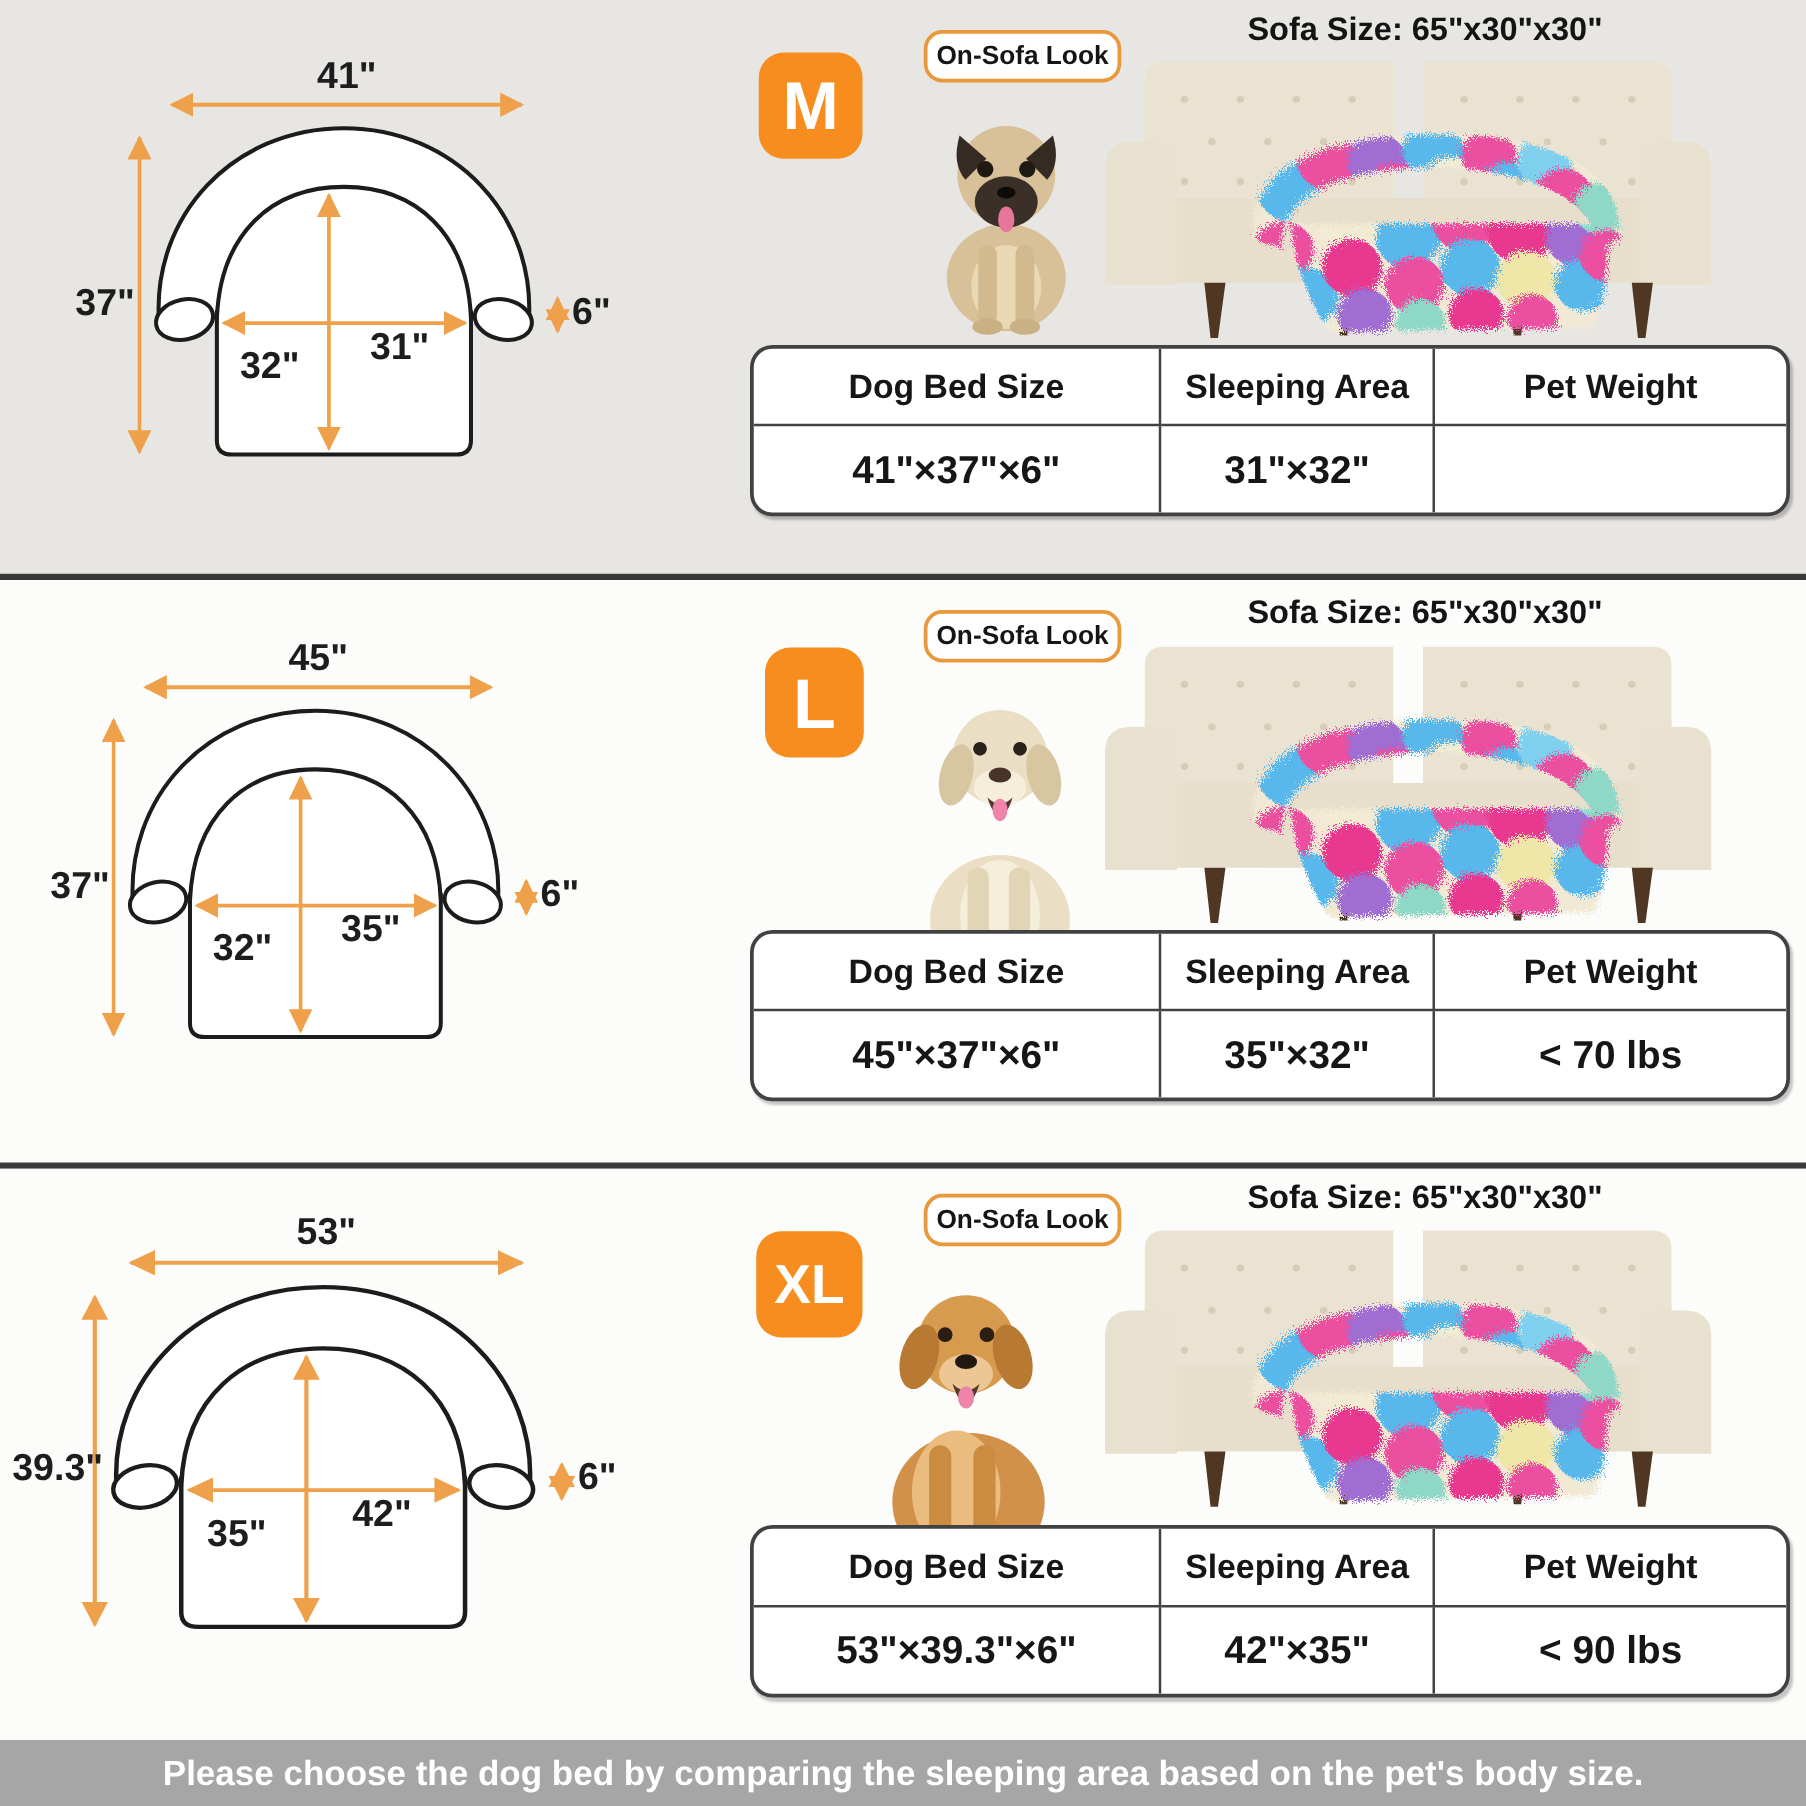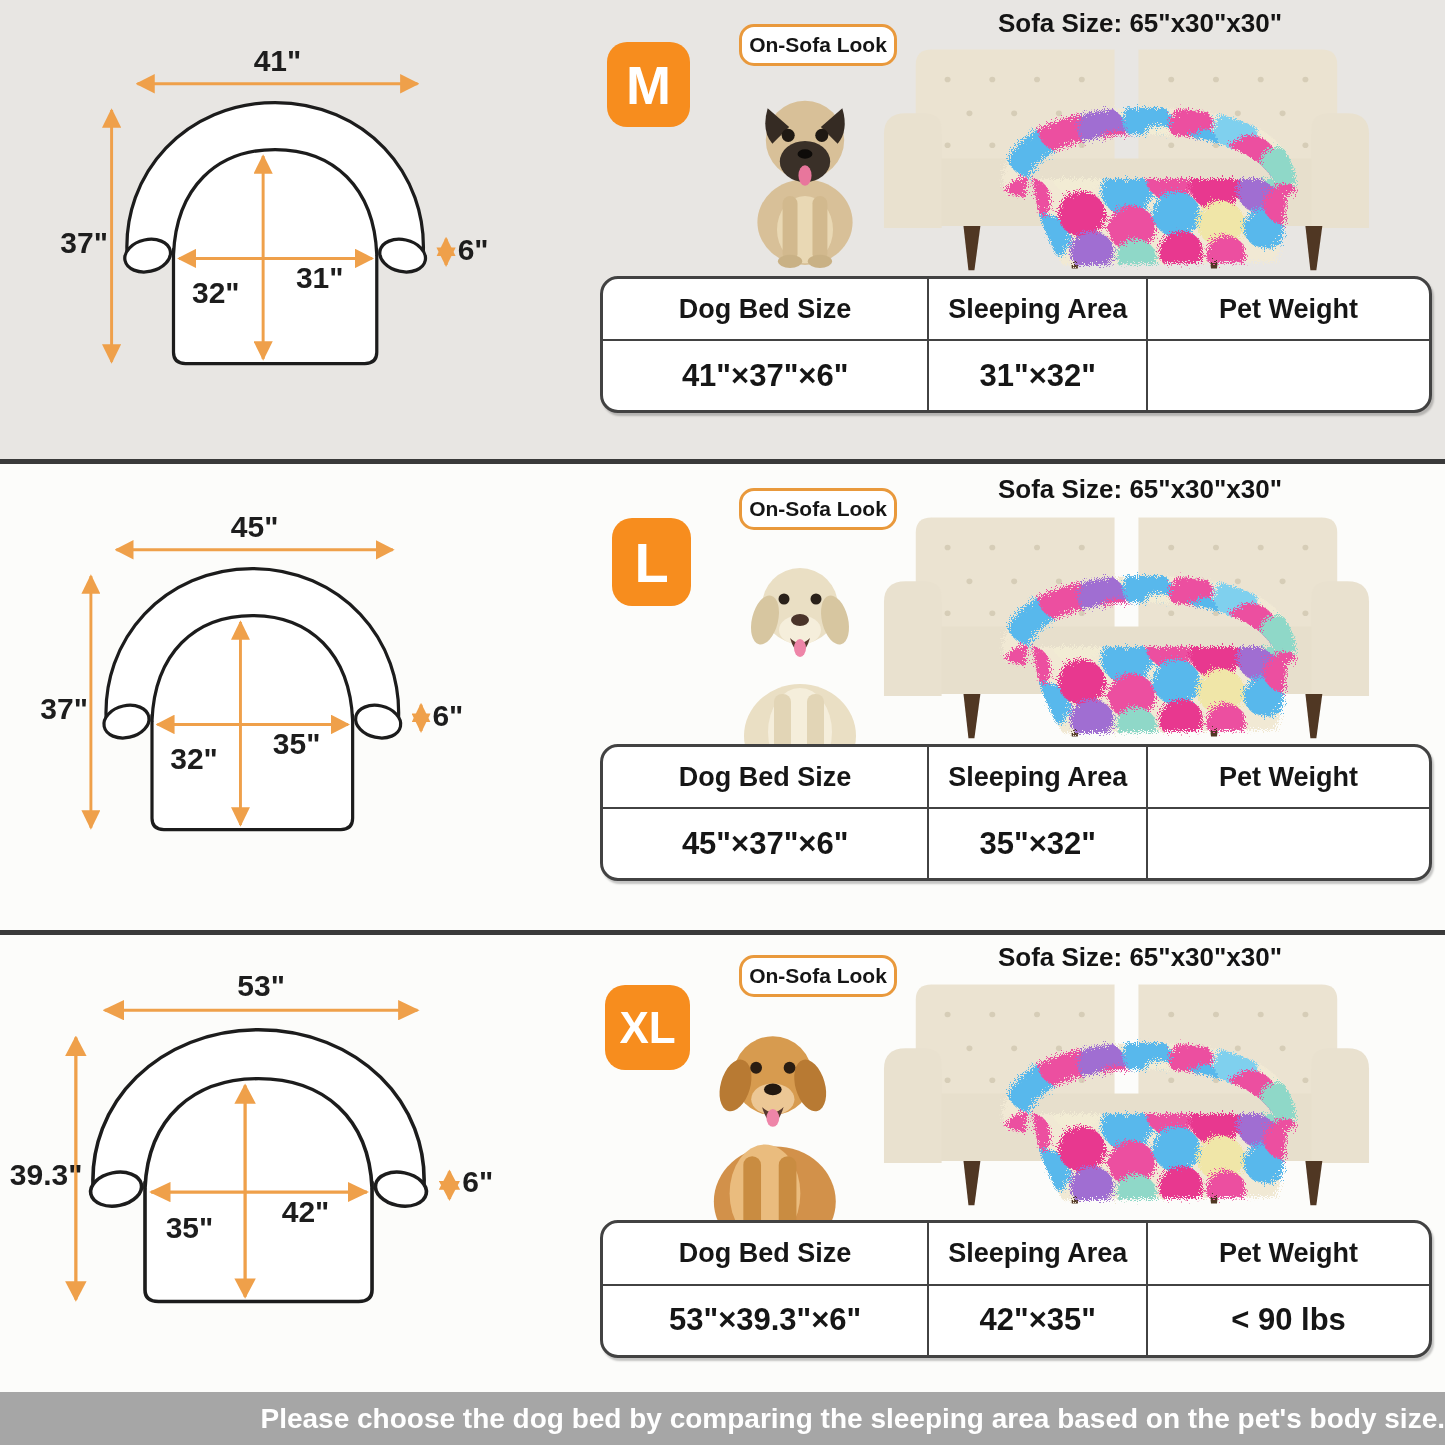--- a/index.html
+++ b/index.html
@@ -9,21 +9,21 @@
   .sec{position:absolute;left:0;width:1445px;overflow:hidden;}
   .sec.m{top:0;height:459px;background:#e8e6e3;}
   .sec.l{top:464px;height:466px;background:#fcfcfa;}
   .sec.xl{top:935px;height:457px;background:#fcfcfa;}
 
   .divider{position:absolute;left:0;width:1445px;height:5px;background:#3a3a3a;}
   .divider.d1{top:459px;}
   .divider.d2{top:930px;}
 
   .footer-bar{position:absolute;left:0;top:1392px;width:1445px;height:53px;background:#a6a6a6;
-    color:#fff;font-size:28px;font-weight:700;text-align:right;line-height:53px;white-space:nowrap;}
+    color:#fff;font-size:28px;font-weight:700;text-align:center;line-height:53px;white-space:nowrap;}
 
   
   .diagram{position:absolute;}
   .m .diagram{left:58px;top:50px;width:462px;height:338px;}
   .l .diagram{left:38px;top:52px;width:456px;height:338px;}
   .xl .diagram{left:16px;top:40px;width:516px;height:352px;}
   .diagram svg{position:absolute;left:0;top:0;width:100%;height:100%;overflow:visible;}
   .dim{position:absolute;font-weight:700;font-size:30px;color:#1d1d1d;white-space:nowrap;}
   .dim-top{left:47.5%;top:-6px;transform:translateX(-50%);}
   .dim-left{left:0.5%;top:52%;}
@@ -296,20 +296,21 @@
       <svg>
           <use href="#sym-sofa" width="100%" height="100%"></use>
         </svg>
     </div>
     <div class="spec-table">
       <div class="cell h c1">Dog Bed Size</div>
       <div class="cell h c2">Sleeping Area</div>
       <div class="cell h c3">Pet Weight</div>
       <div class="cell v c1">45"×37"×6"</div>
       <div class="cell v c2">35"×32"</div>
+      <div class="cell v c3">&lt; 70 lbs</div>
     </div>
   </section>
 
   <div class="divider d2"></div>
 
   <section class="sec xl">
     <div class="diagram">
       <svg>
           <use href="#sym-diagram" width="100%" height="100%"></use>
         </svg>

